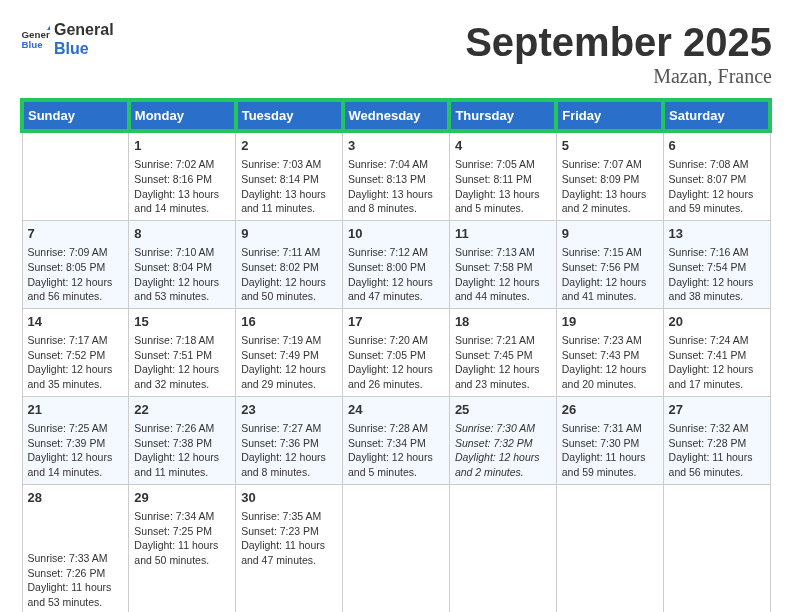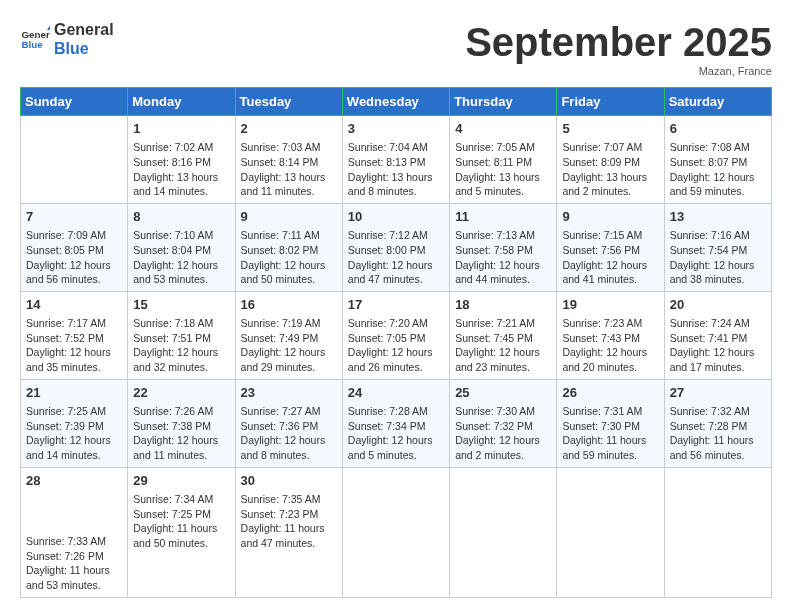--- a/index.html
+++ b/index.html
@@ -27,35 +27,36 @@
     }
     .title-block {
       text-align: right;
     }
     .month-title {
       font-size: 40px;
       font-weight: bold;
       color: #333;
     }
     .location {
-      font-size: 11px;
+      font-size: 20px;
       color: #555;
+      font-family: Liberation Serif, serif;
     }
     table {
       width: 100%;
       border-collapse: collapse;
       font-size: 11px;
     }
     th {
       background-color: #2a6fc9;
       color: #fff;
       padding: 6px 4px;
       text-align: left;
       font-size: 13px;
-      border: 1px solid #22c55e;
+      border: 4px solid #22c55e;
     }
     td {
       border: 1px solid #ccc;
       vertical-align: top;
       padding: 4px 5px;
       height: 80px;
       width: calc(100% / 7);
       color: #333;
       line-height: 1.4;
     }
@@ -286,21 +287,21 @@
         </td>
         <td>
           <span class="day-number">24</span>
           <div class="day-info" style="white-space: pre-line;">Sunrise: 7:28 AM
 Sunset: 7:34 PM
 Daylight: 12 hours
 and 5 minutes.</div>
         </td>
         <td>
           <span class="day-number">25</span>
-          <div class="day-info" style="white-space: pre-line;">Sunrise: 7:30 AM
+          <div class="day-info" style="white-space: pre-line; font-style: italic;">Sunrise: 7:30 AM
 Sunset: 7:32 PM
 Daylight: 12 hours
 and 2 minutes.</div>
         </td>
         <td>
           <span class="day-number">26</span>
           <div class="day-info" style="white-space: pre-line;">Sunrise: 7:31 AM
 Sunset: 7:30 PM
 Daylight: 11 hours
 and 59 minutes.</div>

